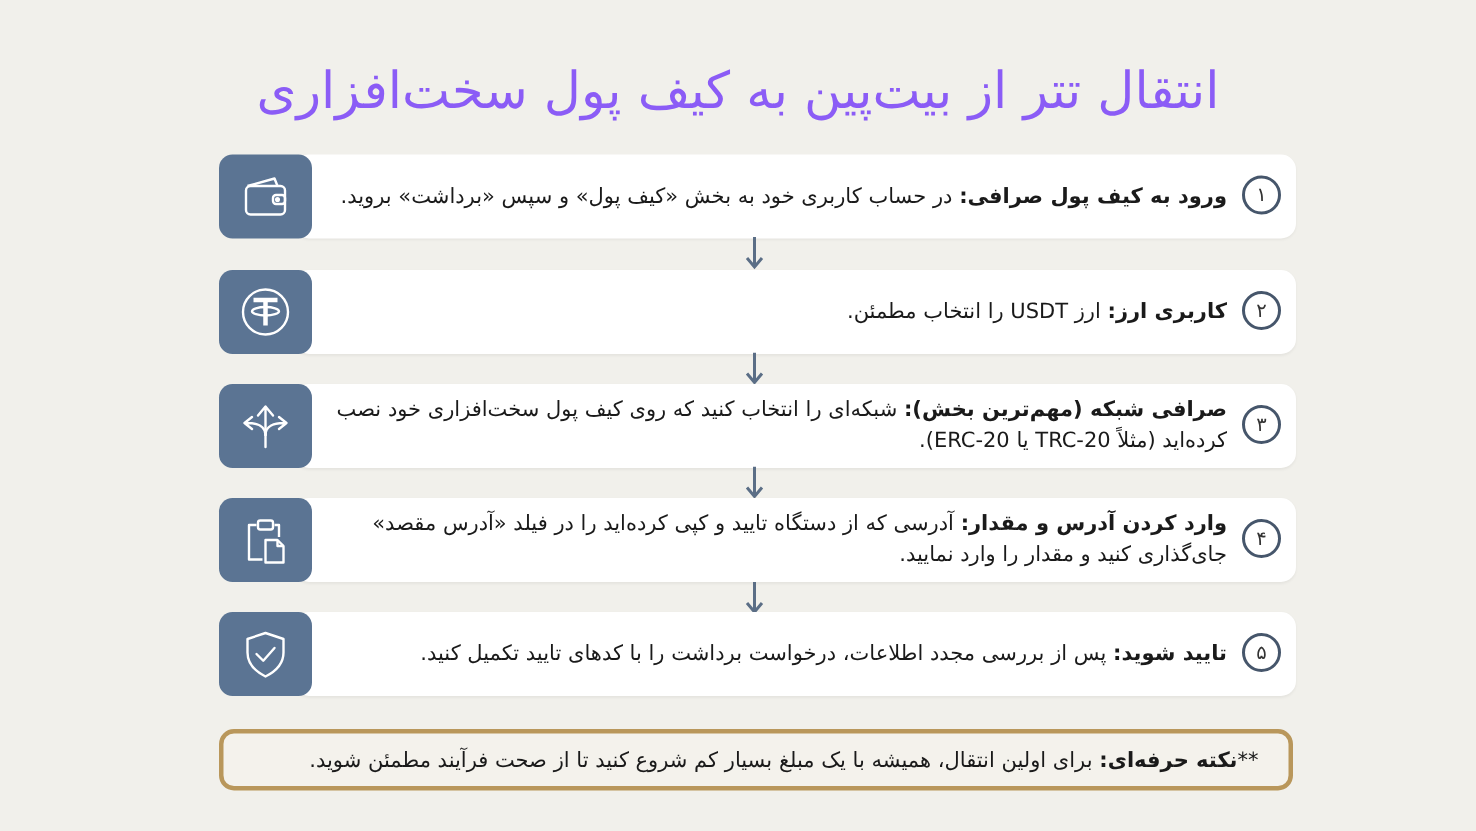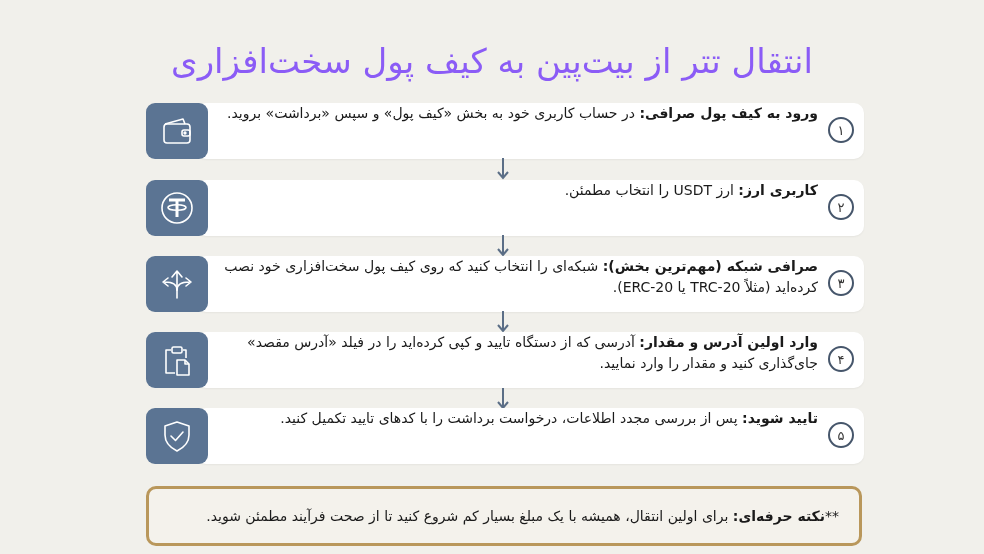--- a/index.html
+++ b/index.html
@@ -75,39 +75,39 @@
     color: #333;
     background: #fff;
   }
   .text {
     position: absolute;
     right: 46px;
     left: 16px;
     top: 0;
     height: 56px;
     display: flex;
-    align-items: flex-start;
+    align-items: center;
     font-size: 14px;
     line-height: 21px;
     color: #1a1a1a;
     text-align: right;
   }
   .text b { font-weight: bold; }
   .arrow {
     position: absolute;
     left: 496px;
     width: 14px;
     height: 22px;
   }
   .tip {
     position: absolute;
     left: 146px;
     top: 486px;
     width: 716px;
-    height: 60px;
+    height: 41px;
     border: 3px solid #b9975b;
     border-radius: 10px;
     background: #f4f2ec;
     box-sizing: border-box;
     display: flex;
     align-items: center;
     padding: 0 20px;
     font-size: 14px;
     color: #1a1a1a;
   }
@@ -175,21 +175,21 @@
 </div>
 <svg class="arrow" style="top:311px;" viewBox="0 0 14 22">
   <line x1="7" y1="0" x2="7" y2="19" stroke="#5b6e86" stroke-width="2"></line>
   <path d="M2 14 L7 20 L12 14" fill="none" stroke="#5b6e86" stroke-width="2"></path>
 </svg>
 
 <div class="step" style="top:332px;">
   <div class="card">
     <div class="num">۴</div>
     <div class="text">
-      <span><b>وارد اولین آدرس و مقدار:</b> <span>آدرسی که از دستگاه تایید و کپی کرده‌اید را در فیلد «آدرس مقصد» جای‌گذاری کنید و مقدار را وارد نمایید.</span></span>
+      <span><b>وارد کردن آدرس و مقدار:</b> <span>آدرسی که از دستگاه تایید و کپی کرده‌اید را در فیلد «آدرس مقصد» جای‌گذاری کنید و مقدار را وارد نمایید.</span></span>
     </div>
   </div>
   <div class="icon-box">
     <svg viewBox="0 0 40 40" fill="none" stroke="#fff" stroke-width="1.6" stroke-linejoin="round">
       <path d="M14 10 H9 V33 H18"></path>
       <path d="M26 10 H29 V18"></path>
       <rect x="15" y="7" width="10" height="6" rx="1.5"></rect>
       <path d="M20 20 H28 L32 24 V35 H20 Z"></path>
       <path d="M28 20 V24 H32"></path>
     </svg>

